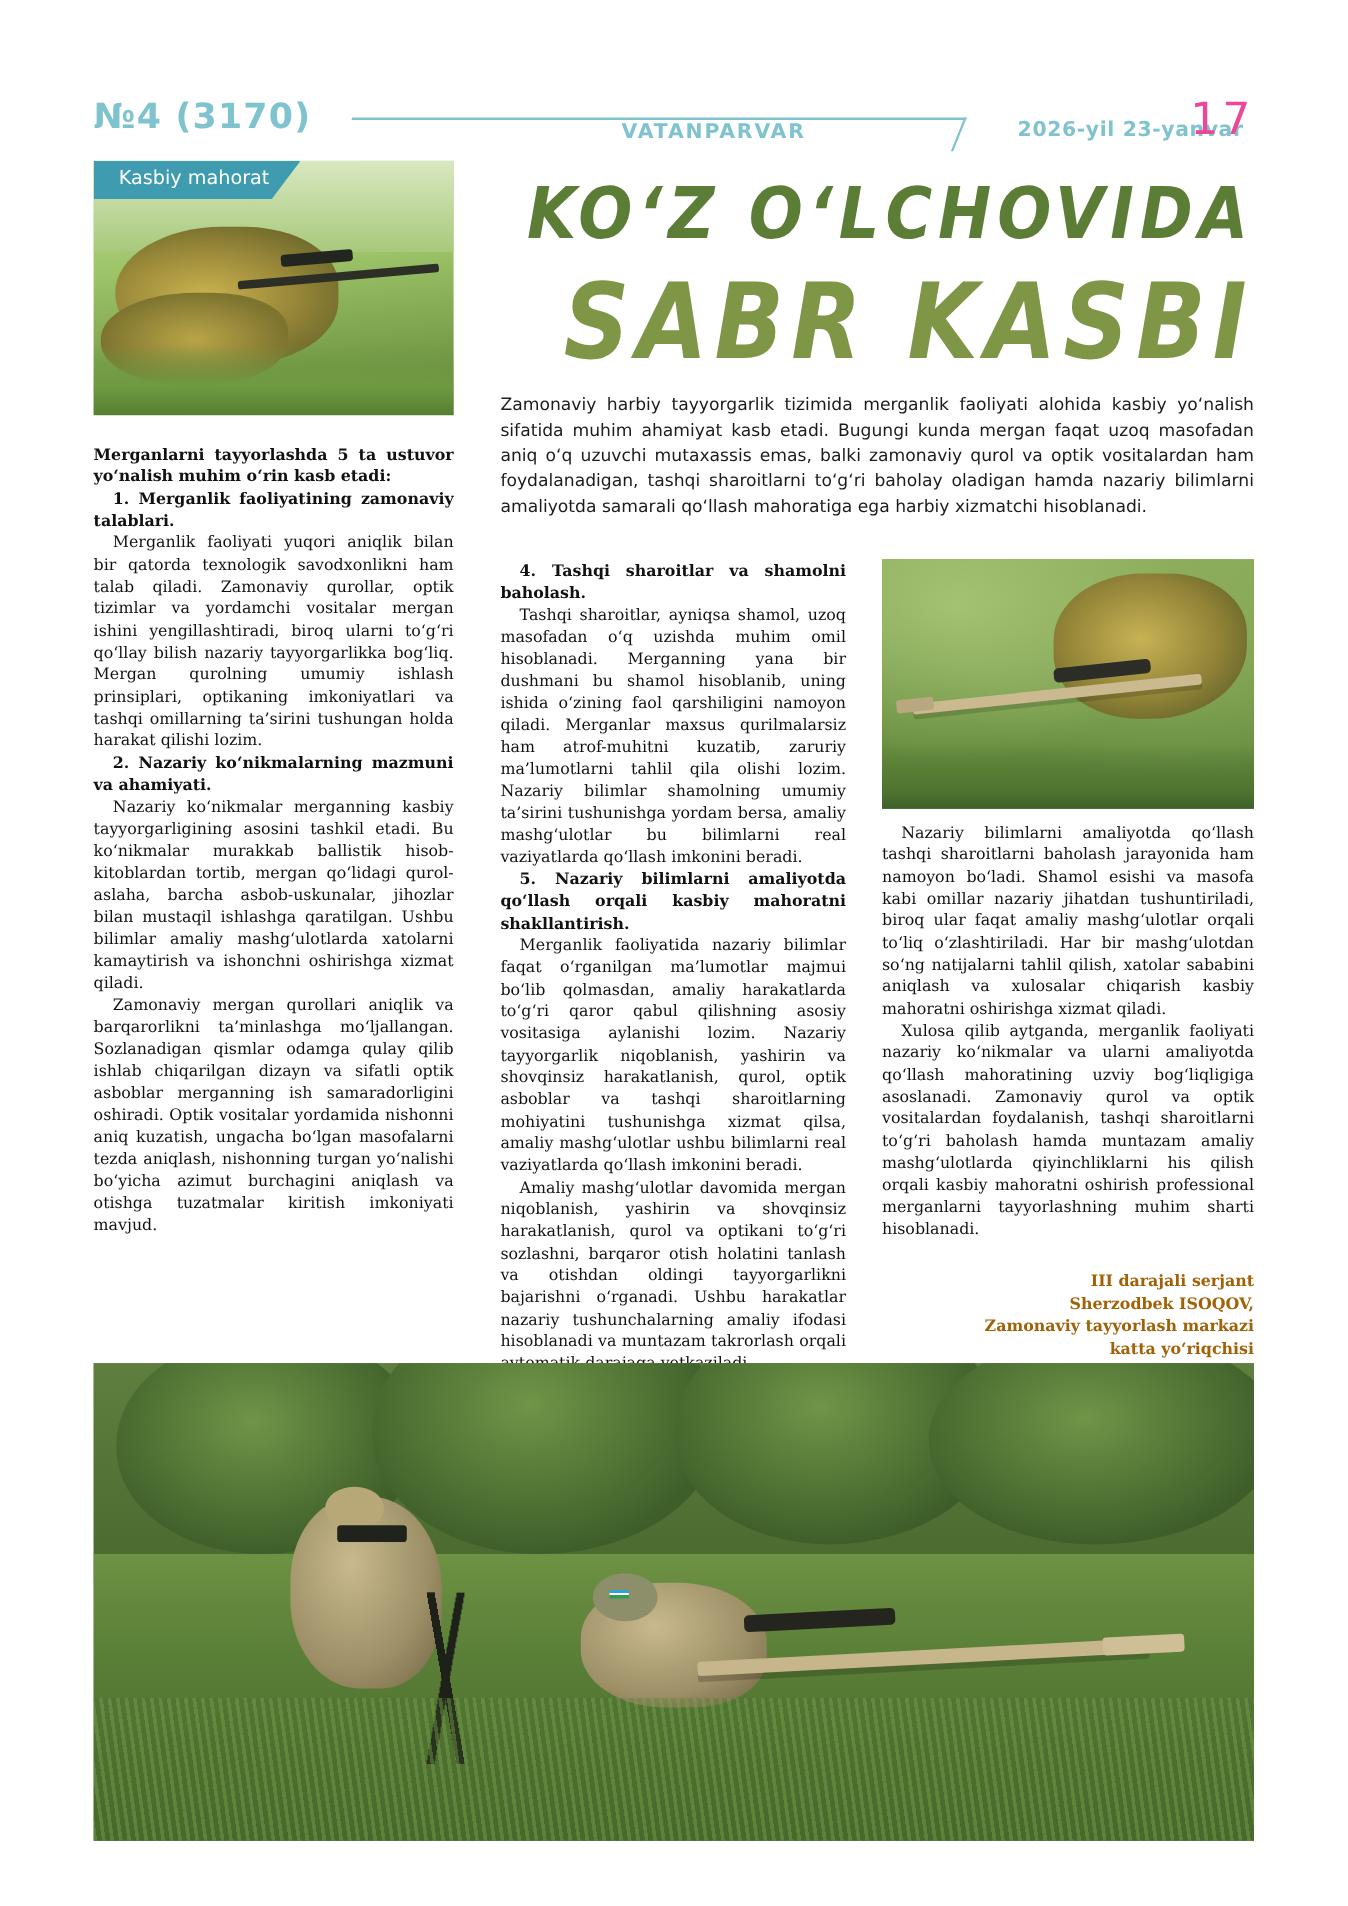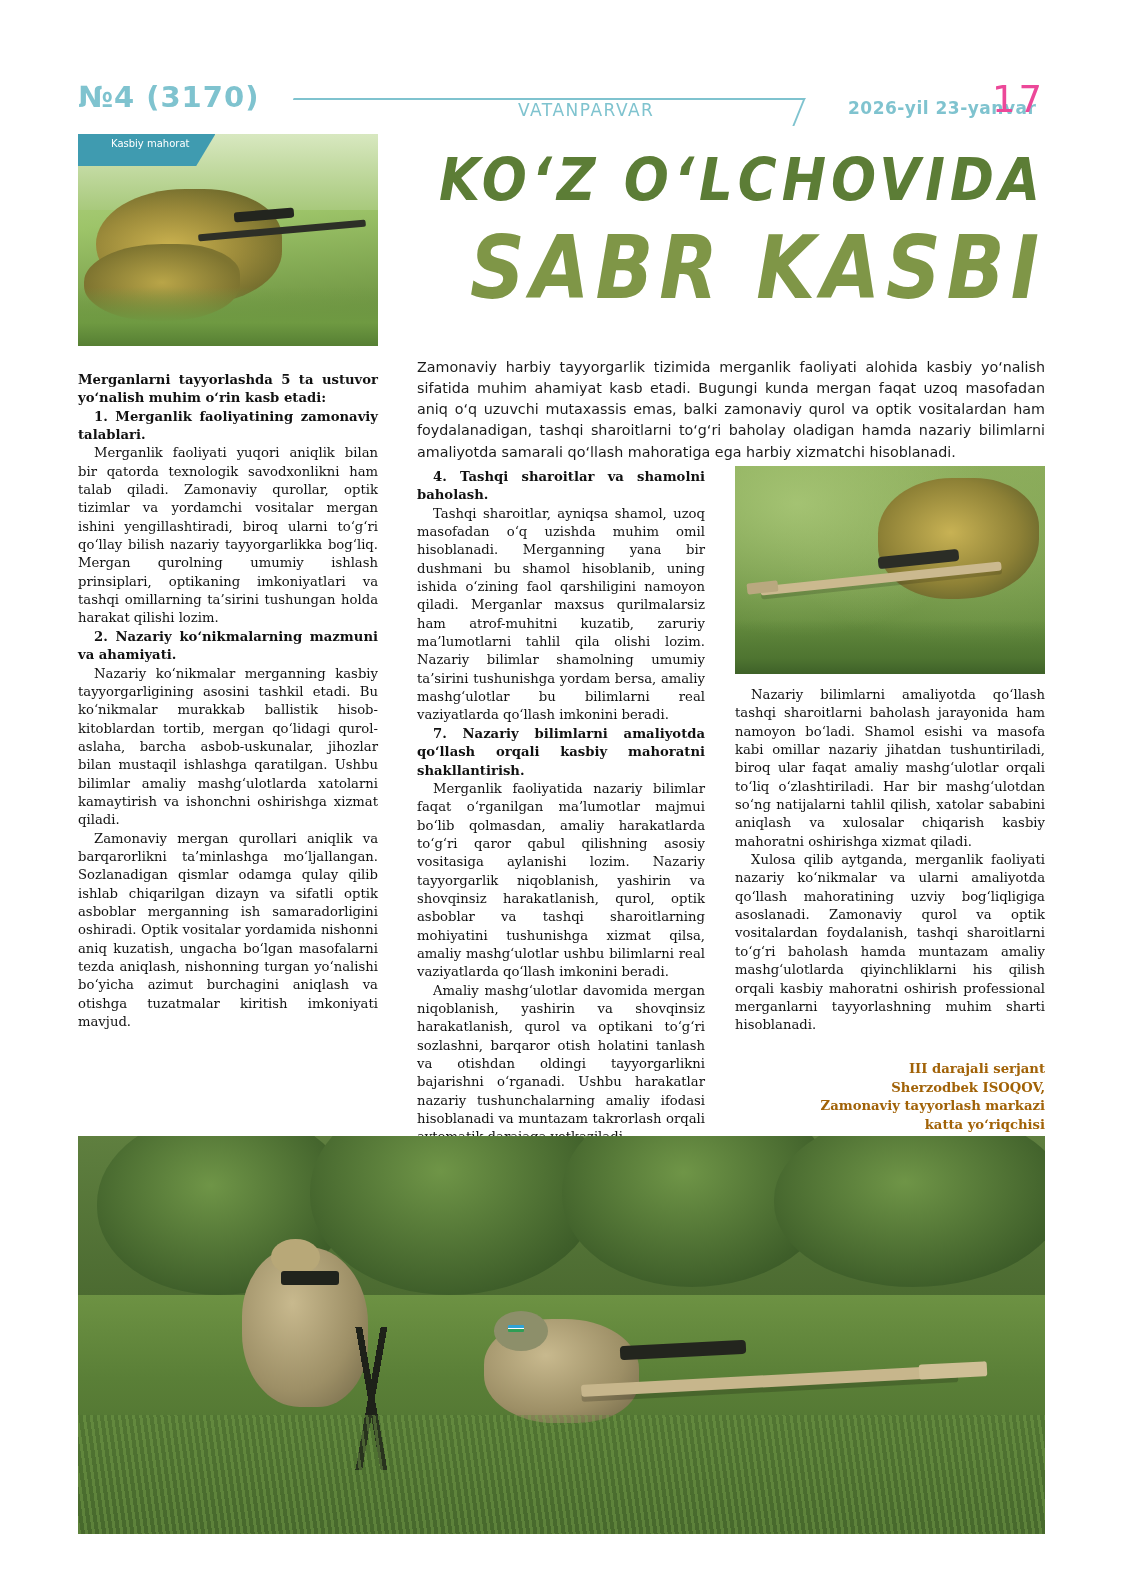--- a/index.html
+++ b/index.html
@@ -49,21 +49,21 @@
     border-top: 2px solid #7fc3cf;
     border-right: 2px solid #7fc3cf;
     transform: skewX(-22deg);
   }
   .paper-name {
     position: absolute;
     left: 440px;
     top: 22px;
     font-family: "DejaVu Sans", sans-serif;
     font-size: 17px;
-    font-weight: normal;
+    font-weight: bold;
     color: #7fc3cf;
     letter-spacing: 1.5px;
   }
   .issue-date {
     position: absolute;
     left: 770px;
     top: 20px;
     font-family: "DejaVu Sans", sans-serif;
     font-size: 17px;
     font-weight: bold;
@@ -177,41 +177,40 @@
     color: #7f9647;
     white-space: nowrap;
     transform: scaleY(1.15);
     transform-origin: right bottom;
   }
   .rubric {
     position: absolute;
     left: 78px;
     top: 118px;
     height: 24px;
-    padding: 4px 26px 4px 33px;
+    padding: 4px 26px 4px 21px;
     background: #3f9bb0;
     color: #ffffff;
-    font-size: 10px;
+    font-size: 16px;
     font-family: "DejaVu Sans", sans-serif;
     z-index: 5;
     clip-path: polygon(0 0, 100% 0, 86% 100%, 0 100%);
   }
 
   
   .intro {
     position: absolute;
     left: 417px;
     top: 312px;
     width: 628px;
     font-family: "DejaVu Sans", sans-serif;
     font-size: 14.3px;
     line-height: 1.48;
     color: #1b1b1b;
     text-align: justify;
-    margin-top: 29px;
   }
 
   
   .col {
     position: absolute;
     font-family: "DejaVu Serif", serif;
     font-size: 13.2px;
     line-height: 1.39;
     color: #111;
     text-align: justify;
@@ -436,21 +435,21 @@
       <p class="b nb">Merganlarni tayyorlashda 5 ta ustuvor yo‘nalish muhim o‘rin kasb etadi:</p>
       <p class="b">1. Merganlik faoliyatining zamonaviy talablari.</p>
       <p>Merganlik faoliyati yuqori aniqlik bilan bir qatorda texnologik savodxonlikni ham talab qiladi. Zamonaviy qurollar, optik tizimlar va yordamchi vositalar mergan ishini yengillashtiradi, biroq ularni to‘g‘ri qo‘llay bilish nazariy tayyorgarlikka bog‘liq. Mergan qurolning umumiy ishlash prinsiplari, optikaning imkoniyatlari va tashqi omillarning ta’sirini tushungan holda harakat qilishi lozim.</p>
       <p class="b">2. Nazariy ko‘nikmalarning mazmuni va ahamiyati.</p>
       <p>Nazariy ko‘nikmalar merganning kasbiy tayyorgarligining asosini tashkil etadi. Bu ko‘nikmalar murakkab ballistik hisob-kitoblardan tortib, mergan qo‘lidagi qurol-aslaha, barcha asbob-uskunalar, jihozlar bilan mustaqil ishlashga qaratilgan. Ushbu bilimlar amaliy mashg‘ulotlarda xatolarni kamaytirish va ishonchni oshirishga xizmat qiladi.</p>
       <p>Zamonaviy mergan qurollari aniqlik va barqarorlikni ta’minlashga mo‘ljallangan. Sozlanadigan qismlar odamga qulay qilib ishlab chiqarilgan dizayn va sifatli optik asboblar merganning ish samaradorligini oshiradi. Optik vositalar yordamida nishonni aniq kuzatish, ungacha bo‘lgan masofalarni tezda aniqlash, nishonning turgan yo‘nalishi bo‘yicha azimut burchagini aniqlash va otishga tuzatmalar kiritish imkoniyati mavjud.</p>
     </div>
   <div class="col col2">
       <p class="b">4. Tashqi sharoitlar va shamolni baholash.</p>
       <p>Tashqi sharoitlar, ayniqsa shamol, uzoq masofadan o‘q uzishda muhim omil hisoblanadi. Merganning yana bir dushmani bu shamol hisoblanib, uning ishida o‘zining faol qarshiligini namoyon qiladi. Merganlar maxsus qurilmalarsiz ham atrof-muhitni kuzatib, zaruriy ma’lumotlarni tahlil qila olishi lozim. Nazariy bilimlar shamolning umumiy ta’sirini tushunishga yordam bersa, amaliy mashg‘ulotlar bu bilimlarni real vaziyatlarda qo‘llash imkonini beradi.</p>
-      <p class="b">7. Nazariy bilimlarni amaliyotda qo‘llash orqali kasbiy mahoratni shakllantirish.</p>
+      <p class="b">5. Nazariy bilimlarni amaliyotda qo‘llash orqali kasbiy mahoratni shakllantirish.</p>
       <p>Merganlik faoliyatida nazariy bilimlar faqat o‘rganilgan ma’lumotlar majmui bo‘lib qolmasdan, amaliy harakatlarda to‘g‘ri qaror qabul qilishning asosiy vositasiga aylanishi lozim. Nazariy tayyorgarlik niqoblanish, yashirin va shovqinsiz harakatlanish, qurol, optik asboblar va tashqi sharoitlarning mohiyatini tushunishga xizmat qilsa, amaliy mashg‘ulotlar ushbu bilimlarni real vaziyatlarda qo‘llash imkonini beradi.</p>
       <p>Amaliy mashg‘ulotlar davomida mergan niqoblanish, yashirin va shovqinsiz harakatlanish, qurol va optikani to‘g‘ri sozlashni, barqaror otish holatini tanlash va otishdan oldingi tayyorgarlikni bajarishni o‘rganadi. Ushbu harakatlar nazariy tushunchalarning amaliy ifodasi hisoblanadi va muntazam takrorlash orqali avtomatik darajaga yetkaziladi.</p>
     </div>
 
   <div class="photo2">
     <div class="bg"></div>
     <div class="ghillie"></div>
     <div class="rifle"></div>
     <div class="scope"></div>
     <div class="muzzle"></div>

